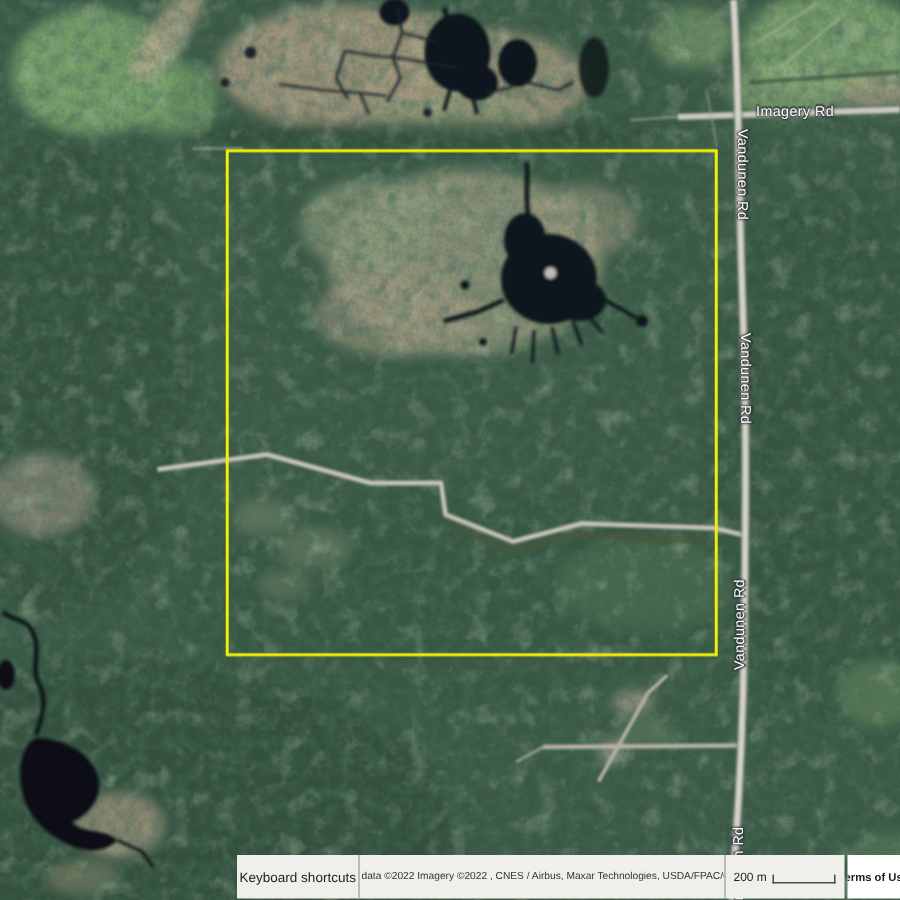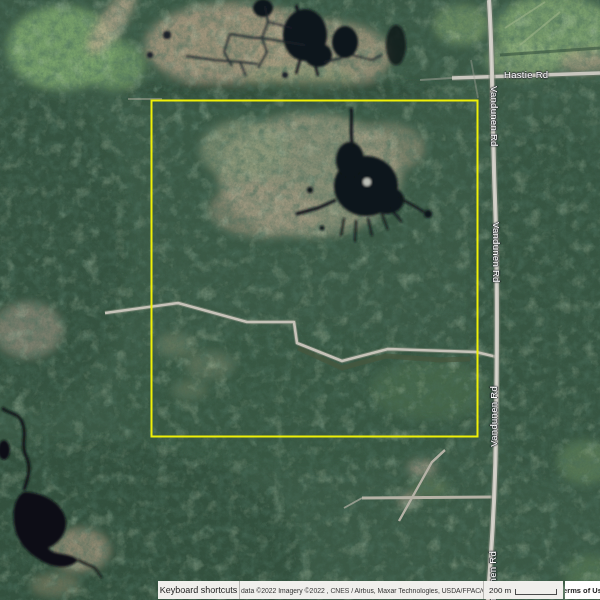--- a/index.html
+++ b/index.html
@@ -9,21 +9,21 @@
 
   
   .roadlabel{position:absolute;color:#fff;font-size:9.5px;letter-spacing:.3px;
              white-space:nowrap;z-index:5;pointer-events:none;
              text-shadow:0 0 2px rgba(45,50,55,.95),0 0 2px rgba(45,50,55,.95),
                          0 1px 1px rgba(30,33,36,.8),0 -1px 1px rgba(30,33,36,.8);}
   .vd{writing-mode:vertical-rl;}
   .vu{writing-mode:vertical-rl;transform:rotate(180deg);}
 
   
-  #footer{position:absolute;left:158px;right:0;bottom:1px;height:18px;z-index:10;
+  #footer{position:absolute;left:158px;right:0;bottom:1px;height:29px;z-index:10;
           display:flex;align-items:stretch;font-family:"Liberation Sans",sans-serif;}
   .seg{background:#f0efec;color:#222;display:flex;align-items:center;
        overflow:hidden;white-space:nowrap;}
   .seg.kb{width:81px;justify-content:center;font-size:9px;}
   .seg.attr{width:243px;border-left:1px solid #b9b8b4;font-size:6.8px;color:#333;
             justify-content:center;}
   .seg.scale{width:74px;border-left:1px solid #b9b8b4;font-size:8px;
              justify-content:flex-start;padding-left:5px;}
   .seg.terms{flex:1;background:#ffffff;margin-left:2px;font-size:7.5px;
              font-weight:700;justify-content:center;color:#1b1b1b;}
@@ -169,21 +169,21 @@
 
       <path d="M489,0 C493,60 492,120 495,200 C498,280 497,360 496,430 C495,520 490,560 488,600" stroke="#6e7a6b" stroke-width="7" opacity=".55" fill="none"></path>
       <path d="M489,0 C493,60 492,120 495,200 C498,280 497,360 496,430 C495,520 490,560 488,600" stroke="#c9c7bf" stroke-width="4.2" fill="none"></path>
       <path d="M489,0 C493,60 492,120 495,200 C498,280 497,360 496,430 C495,520 490,560 488,600" stroke="#dcdad2" stroke-width="1.4" opacity=".8" fill="none"></path>
       <path d="M478,98 L471,60" stroke="#a8a89e" stroke-width="1.8" opacity=".4" fill="none"></path>
     </g>
 
     <rect x="151.5" y="100.5" width="326" height="336" fill="none" stroke="#eff007" stroke-width="2"></rect>
   </svg>
 
-  <div class="roadlabel" style="left:504px;top:69px">Hastie Rd</div>
+  <div class="roadlabel" style="left:504px;top:69px">Imagery Rd</div>
   <div class="roadlabel vd" style="left:489px;top:86px">Vandunen Rd</div>
   <div class="roadlabel vd" style="left:491px;top:222px">Vandunen Rd</div>
   <div class="roadlabel vu" style="left:488px;top:386px">Vandunen Rd</div>
   <div class="roadlabel vu" style="left:487px;top:551px">Vandunen Rd</div>
 
   <div id="footer">
     <div class="seg kb">Keyboard shortcuts</div>
     <div class="seg attr">Map data ©2022 Imagery ©2022 , CNES / Airbus, Maxar Technologies, USDA/FPAC/GEO</div>
     <div class="seg scale">
       <span>200 m</span>

